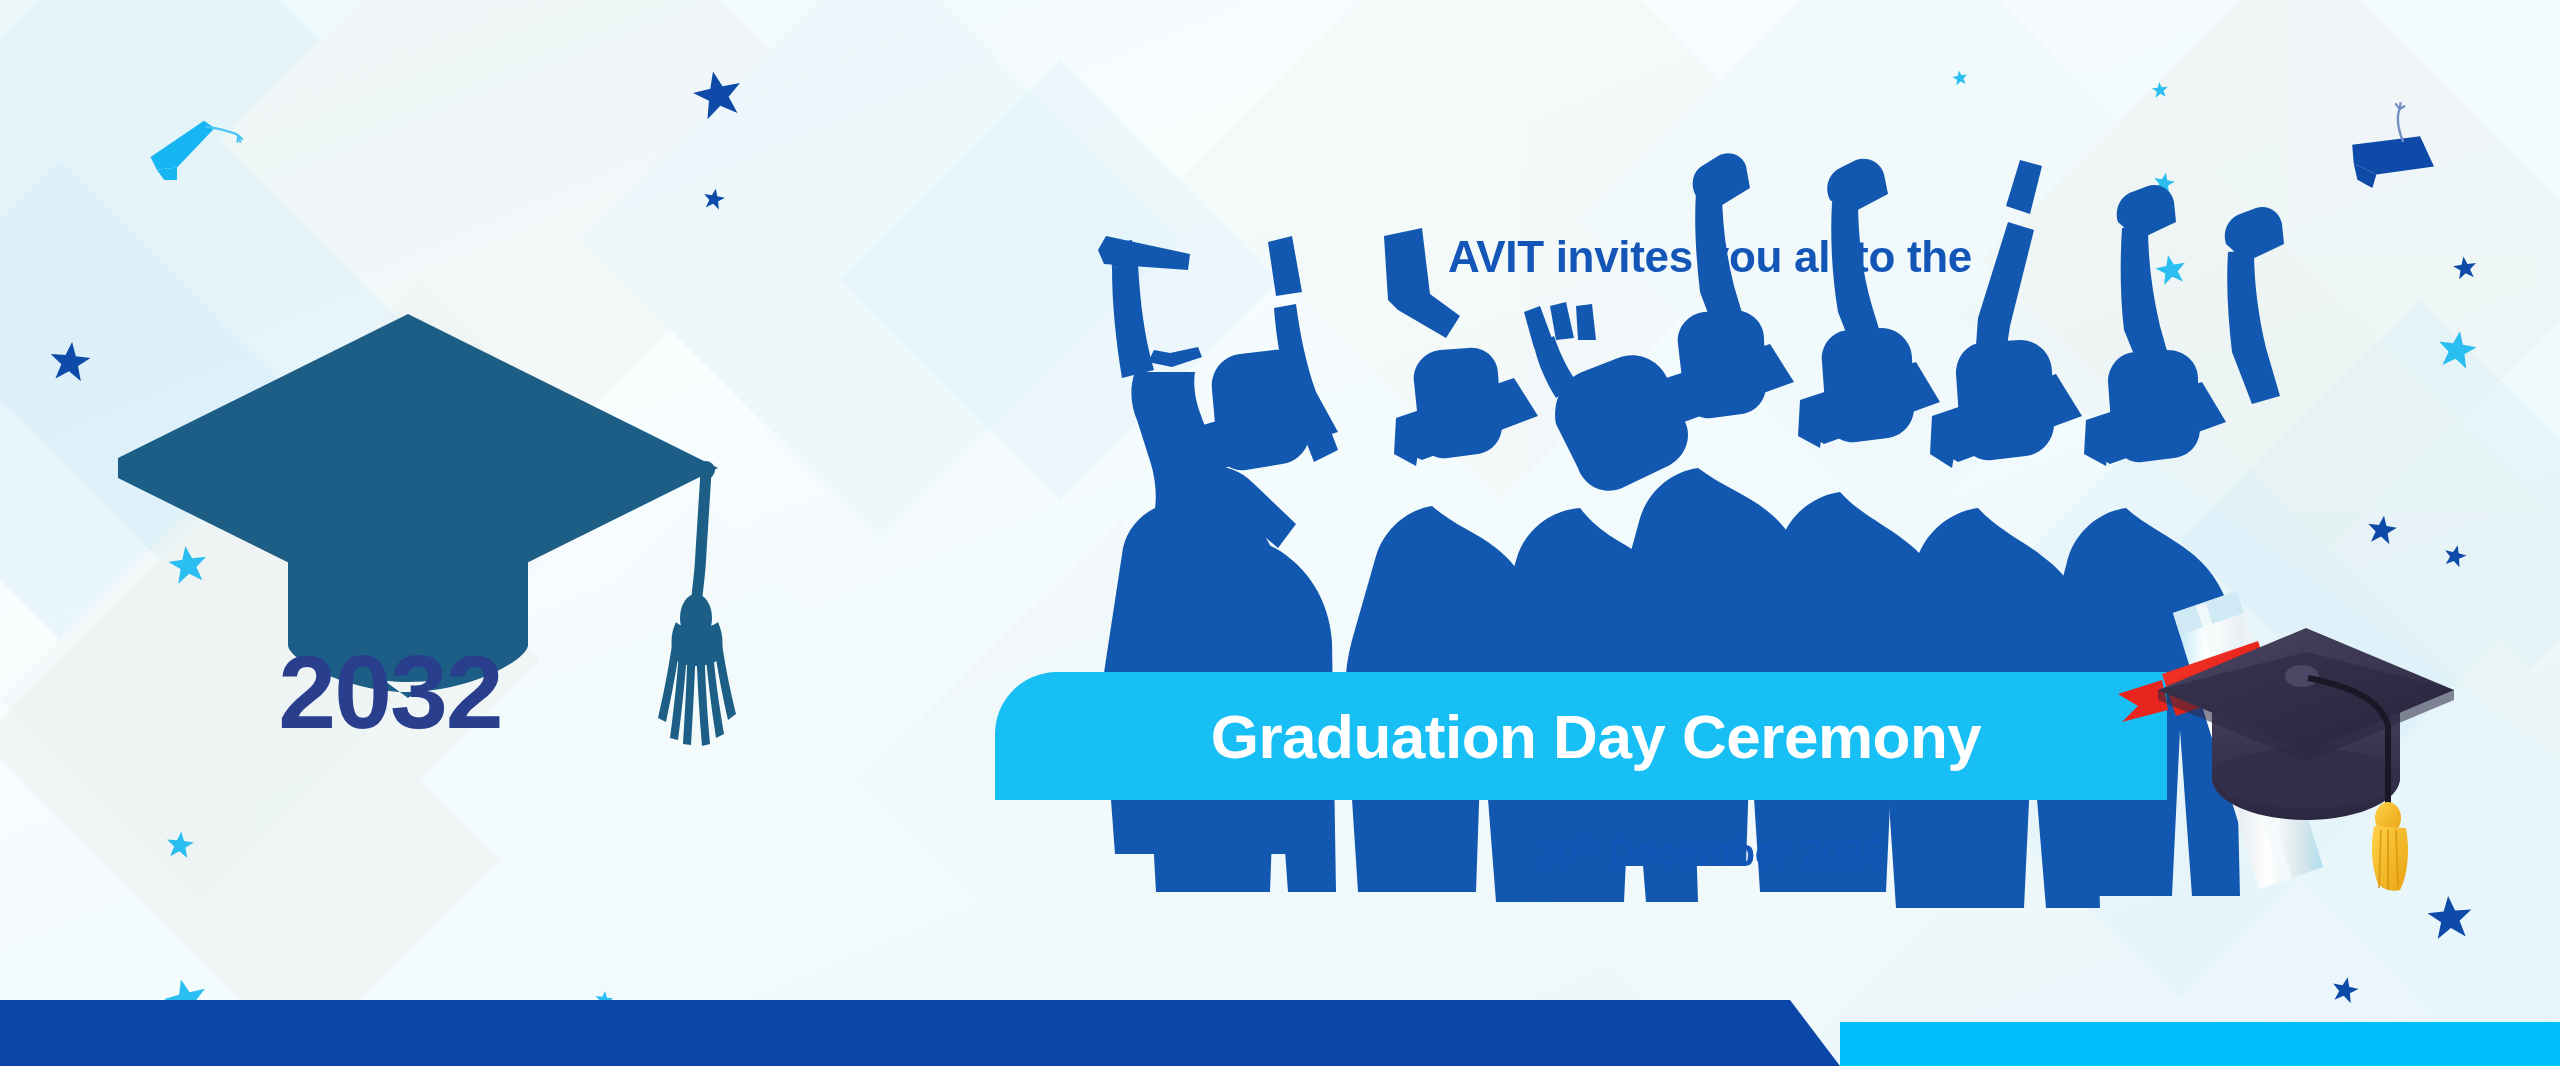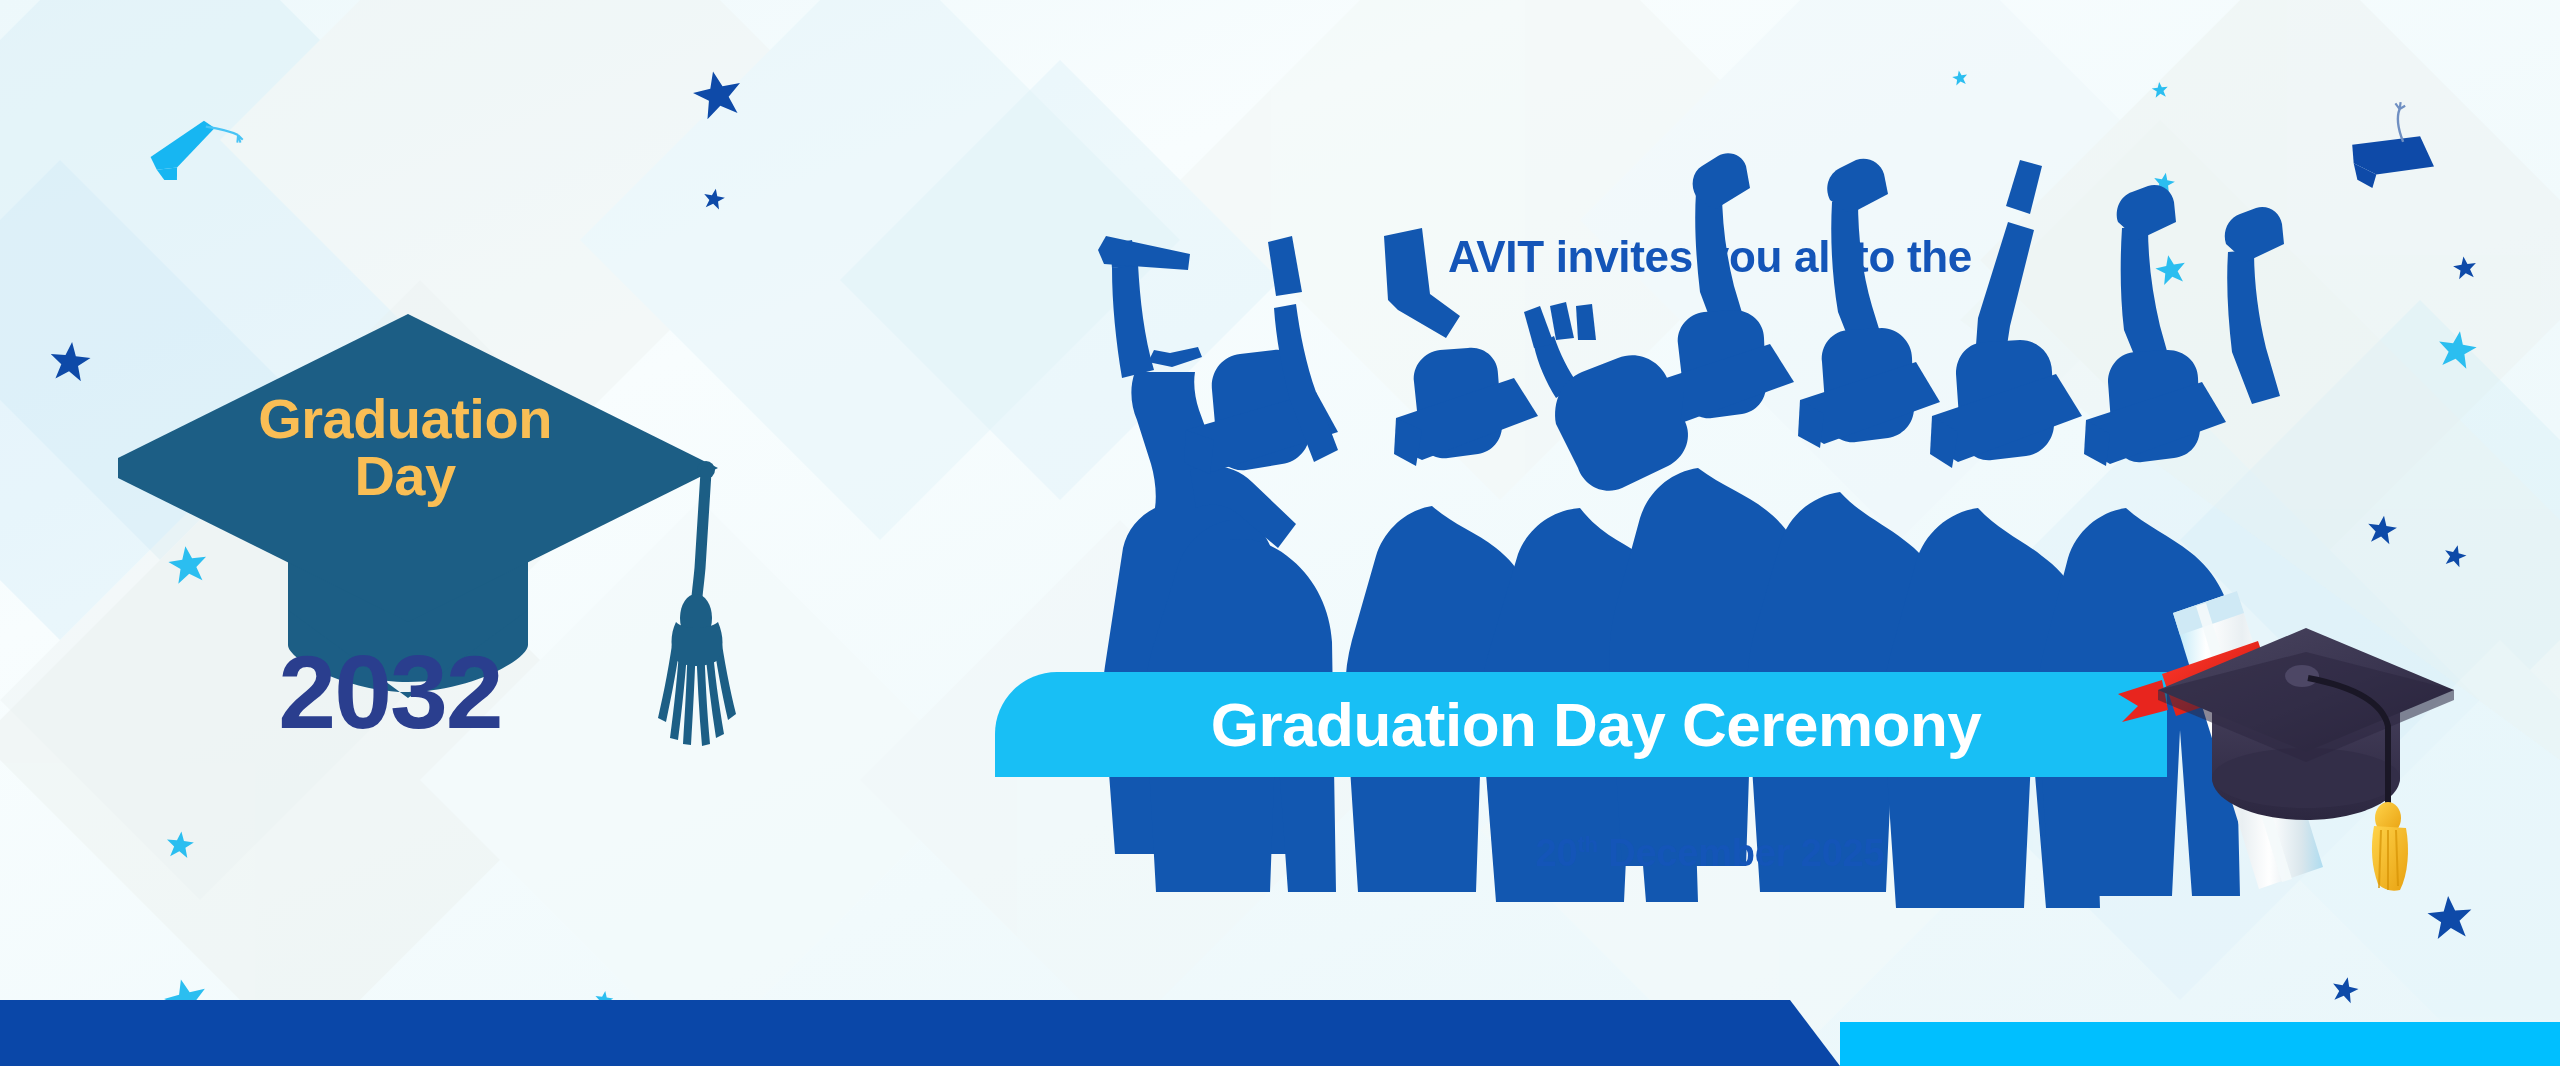--- a/index.html
+++ b/index.html
@@ -34,21 +34,21 @@
   }
 
   
   #headline {
     position:absolute; left:1010px; top:232px; width:1400px;
     text-align:center; color:#1455B8;
     font-size:44px; font-weight:bold; letter-spacing:-0.3px;
   }
   #ceremony-banner {
     position:absolute; left:995px; top:672px;
-    width:1172px; height:105px;
+    width:1172px; height:128px;
     background:#18BFF5;
     border-radius:62px 0 0 0;
     display:flex; align-items:center; justify-content:center;
   }
   #ceremony-title {
     color:#FFFFFF; font-size:62px; font-weight:bold;
     letter-spacing:-0.5px; white-space:nowrap;
     padding-left:30px;
   }
   #event-date {
@@ -170,24 +170,20 @@
       <path d="M570,338 C569,376 567,412 565,444 L573,445 C575,412 577,376 578,338 Z"></path>
       <path d="M578,338 C579,376 581,412 584,446 L592,444 C589,412 587,376 586,338 Z"></path>
       <path d="M586,338 C589,372 593,406 598,438 L606,434 C601,404 596,372 594,336 Z"></path>
       <path d="M556,330 C552,362 546,392 540,418 L548,422 C554,394 560,362 564,332 Z"></path>
       <path d="M594,332 C598,362 604,394 610,420 L618,414 C612,390 606,360 602,330 Z"></path>
       <path d="M558,322 C566,330 590,330 600,322 C606,336 606,350 600,360
                C588,368 568,368 558,360 C552,350 552,334 558,322 Z"></path>
     </g>
   </svg>
 
-  <div id="cap-text">
-    <div>Graduation</div>
-    <div>Day</div>
-  </div>
 
   <div id="year-text">2032</div>
 
   <div id="headline">AVIT invites you all to the</div>
 
   <svg class="layer" viewBox="0 0 2560 1066" preserveAspectRatio="none">
     <g fill="#1257B0">
 
       <path d="M1148,362 l6,-12 l16,3 l28,-6 l4,10 l-30,10 Z"></path>
       <path d="M1135,372 c-6,16 -4,34 2,48 l14,44 c4,14 6,30 4,44

